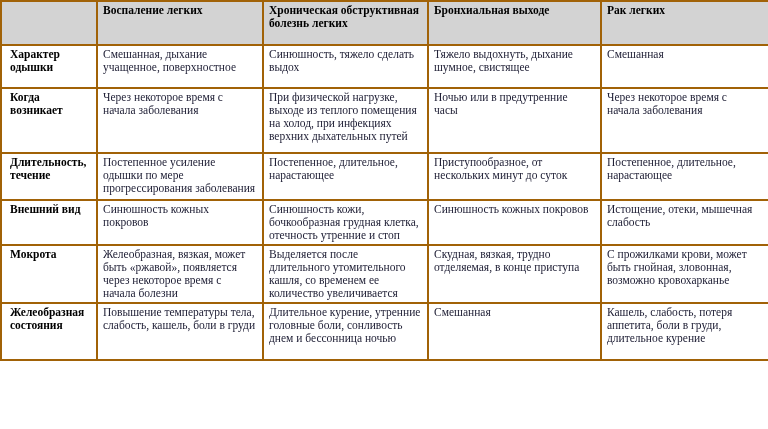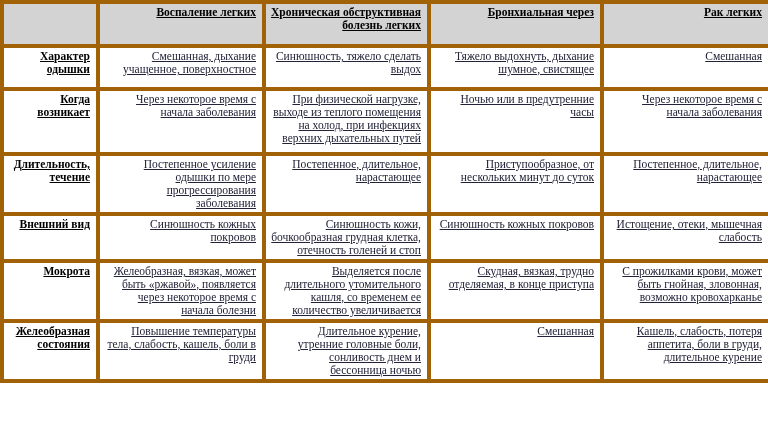--- a/index.html
+++ b/index.html
@@ -14,28 +14,27 @@
     font-family: "Liberation Serif", "DejaVu Serif", serif;
   }
   table.cmp {
     width: 768px;
     border-collapse: collapse;
     table-layout: fixed;
     border: 2px solid #000000;
   }
   table.cmp th,
   table.cmp td {
-    border: 4px solid #a16207;
+    border: 2px solid #a16207;
     vertical-align: top;
-    text-align: right;
+    text-align: left;
     padding: 2px 6px 2px 5px;
     font-size: 11.5px;
     line-height: 13px;
     word-wrap: break-word;
-    text-decoration: underline;
   }
   table.cmp thead th {
     background: #d3d3d3;
     font-weight: bold;
     color: #000000;
   }
   table.cmp td.row-label {
     font-weight: bold;
     color: #000000;
     padding-left: 8px;
@@ -53,21 +52,21 @@
     <col style="width:166px">
     <col style="width:165px">
     <col style="width:173px">
     <col style="width:168px">
   </colgroup>
   <thead>
     <tr style="height:44px">
       <th></th>
       <th>Воспаление легких</th>
       <th>Хроническая обструктивная болезнь легких</th>
-      <th>Бронхиальная через</th>
+      <th>Бронхиальная выходе</th>
       <th>Рак легких</th>
     </tr>
   </thead>
   <tbody>
     <tr style="height:43px">
       <td class="row-label">Характер одышки</td>
       <td class="cell">Смешанная, дыхание учащенное, поверхностное</td>
       <td class="cell">Синюшность, тяжело сделать выдох</td>
       <td class="cell">Тяжело выдохнуть, дыхание шумное, свистящее</td>
       <td class="cell">Смешанная</td>
@@ -82,21 +81,21 @@
     <tr style="height:47px">
       <td class="row-label">Длительность, течение</td>
       <td class="cell">Постепенное усиление одышки по мере прогрессирования заболевания</td>
       <td class="cell">Постепенное, длительное, нарастающее</td>
       <td class="cell">Приступообразное, от нескольких минут до суток</td>
       <td class="cell">Постепенное, длительное, нарастающее</td>
     </tr>
     <tr style="height:45px">
       <td class="row-label">Внешний вид</td>
       <td class="cell">Синюшность кожных покровов</td>
-      <td class="cell">Синюшность кожи, бочкообразная грудная клетка, отечность голеней и стоп</td>
+      <td class="cell">Синюшность кожи, бочкообразная грудная клетка, отечность утренние и стоп</td>
       <td class="cell">Синюшность кожных покровов</td>
       <td class="cell">Истощение, отеки, мышечная слабость</td>
     </tr>
     <tr style="height:57px">
       <td class="row-label">Мокрота</td>
       <td class="cell">Желеобразная, вязкая, может быть «ржавой», появляется через некоторое время с начала болезни</td>
       <td class="cell">Выделяется после длительного утомительного кашля, со временем ее количество увеличивается</td>
       <td class="cell">Скудная, вязкая, трудно отделяемая, в конце приступа</td>
       <td class="cell">С прожилками крови, может быть гнойная, зловонная, возможно кровохарканье</td>
     </tr>

